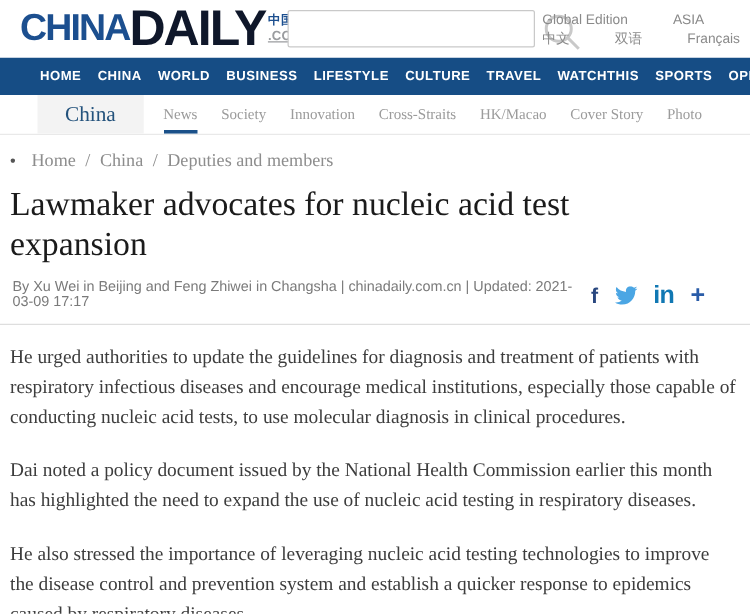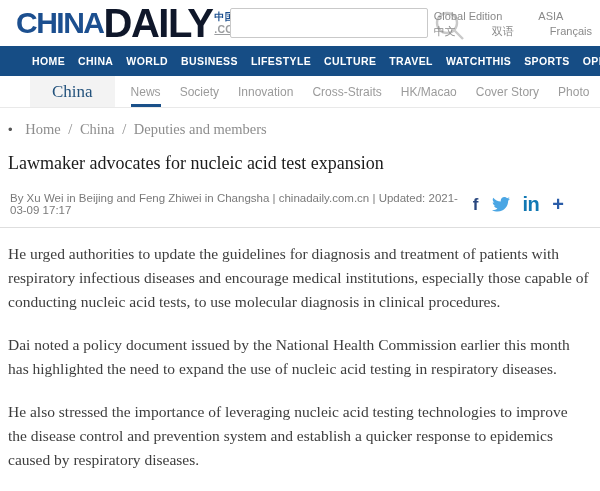--- a/index.html
+++ b/index.html
@@ -37,39 +37,39 @@
 
   
   .subnav {
     height:32px; display:flex; align-items:stretch; border-bottom:1px solid #e9e9e9;
     overflow:hidden; white-space:nowrap; background:#fff;
   }
   .china-tab {
     margin-left:30px; background:#f3f3f3; padding:0 22px; display:flex; align-items:center;
     font-family:"Liberation Serif", serif; font-size:17px; color:#23527c; cursor:pointer; flex:0 0 auto;
   }
-  .subnav-items { display:flex; gap:19px; margin-left:16px; align-items:stretch; }
+  .subnav-items { display:flex; gap:19px; margin-left:16px; align-items:stretch;font-family:Liberation Serif, serif; }
   .subnav-item {
     font-size:12px; color:#9b9b9b; display:flex; align-items:center; cursor:pointer; flex:0 0 auto;
   }
   .subnav-item.active { box-shadow:inset 0 -3px 0 #1a5089; }
 
   
   .breadcrumb {
     margin:13px 12px 0 8px; font-family:"Liberation Serif", serif; font-size:14.5px; color:#8d8d8d;
   }
   .crumb-bullet { color:#555; margin-right:9px; font-family:"Liberation Sans",sans-serif; font-size:13px; }
   .crumb-link { cursor:pointer; }
   .crumb-sep { margin:0 4px; }
 
   
   .article-title {
     margin:9px 8px 0 8px; max-width:545px;
     font-family:"Liberation Serif", serif; font-weight:400;
-    font-size:18px; line-height:32px; color:#1b1b1b;
+    font-size:27px; line-height:32px; color:#1b1b1b;
   }
   .byline-row {
     margin:13px 8px 0 10px; display:flex; justify-content:flex-end; align-items:center;
   }
   .byline { font-size:11.5px; color:#7a7a7a; }
   .share-icons { display:flex; gap:13px; align-items:center; margin-right:28px; }
   .icon-fb { color:#29477f; font-weight:800; font-size:17px; cursor:pointer; line-height:1; }
   .icon-tw { cursor:pointer; display:flex; align-items:center; }
   .icon-in { color:#1178b3; font-weight:800; font-size:20px; cursor:pointer; line-height:1; letter-spacing:-0.5px; }
   .icon-plus { color:#2a5ca8; font-weight:700; font-size:20px; cursor:pointer; line-height:1; }

